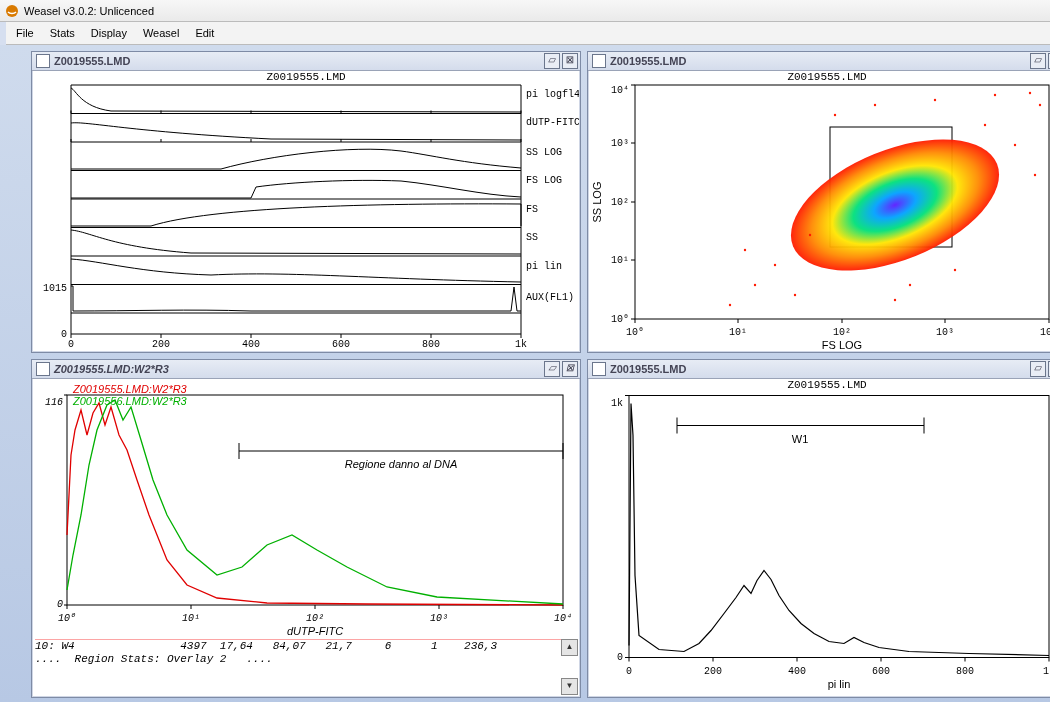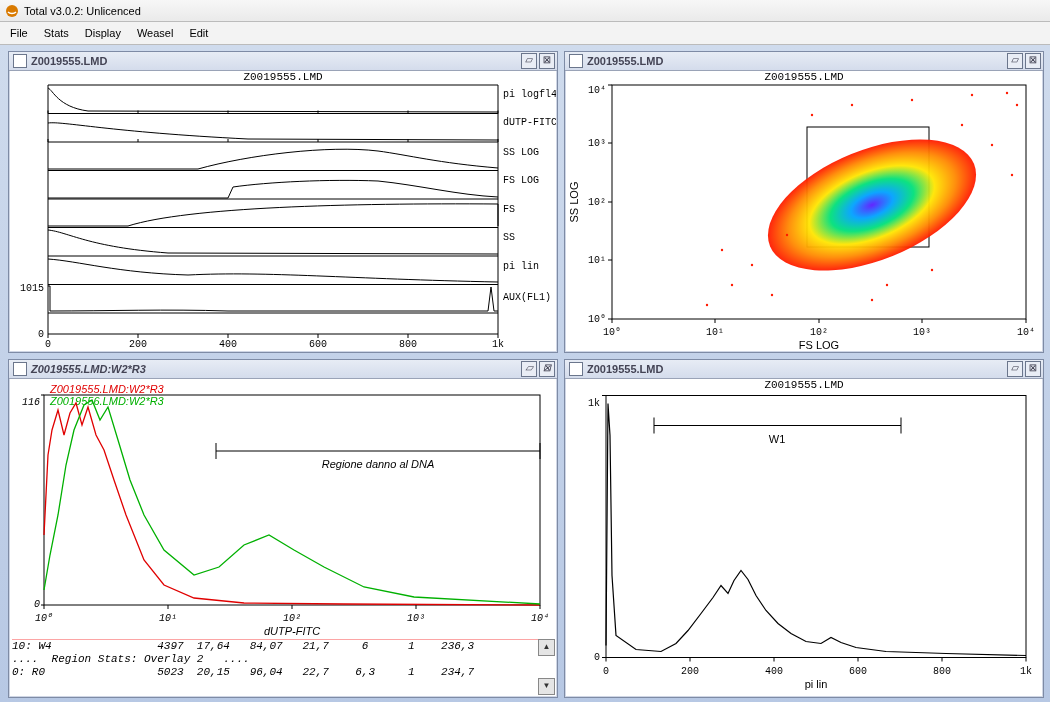--- a/index.html
+++ b/index.html
@@ -1,42 +1,42 @@
 <!DOCTYPE html>
 <html><head>
 <meta charset="utf-8">
 <style>
   html, body { margin:0; padding:0; width:1050px; height:702px; overflow:hidden; font-family: "Tahoma", "Segoe UI", sans-serif; font-size:11px; background:#d6dff0; color:#000; }
   .titlebar { height:21px; background:linear-gradient(#f7f7f7,#eaeaea); display:flex; align-items:center; padding-left:4px; border-bottom:1px solid #bbb; }
   .titlebar .icon { width:16px; height:16px; margin-right:4px; }
-  .menubar { height:22px; background:#f3f3f3; display:flex; align-items:center; padding-left:4px; gap:4px; border-bottom:1px solid #bbb; }
+  .menubar { height:22px; background:#f3f3f3; display:flex; align-items:center; padding-left:4px; gap:4px; border-bottom:1px solid #bbb;margin-left:6px; }
   .menubar span { padding:2px 6px; }
   .workspace { position:relative; width:100%; height:calc(702px - 21px - 22px); background:linear-gradient(#cfdbed,#b7c8e4); }
-  .panel { position:absolute; background:#fff; border:1px solid #7e8ba5; box-shadow:0 0 0 1px #cfd6e5 inset; }
+  .panel { position:absolute; background:#fff; border:1px solid #7e8ba5; box-shadow:0 0 0 1px #cfd6e5 inset;margin-left:23px; }
   .panel .phdr { height:18px; background:linear-gradient(#e7ecf5,#d4dcec); border-bottom:1px solid #9aa3b7; display:flex; align-items:center; padding-left:4px; position:relative; font-size:11px; }
   .panel .phdr .sysicon { width:12px; height:12px; border:1px solid #6b768c; margin-right:4px; background:#fff; }
   .panel .phdr .title { font-weight:bold; color:#445; }
   .panel .phdr .ctrls { position:absolute; right:2px; top:1px; display:flex; gap:2px; }
   .panel .phdr .ctrls div { width:14px; height:14px; border:1px solid #6b768c; background:#e9edf5; font-size:10px; line-height:12px; text-align:center; color:#334; }
   .panel .body { position:absolute; left:1px; right:1px; top:19px; bottom:1px; background:#fff; }
   .ptitle { position:absolute; top:0; left:50%; transform:translateX(-50%); font-family: "Courier New", monospace; font-size:11px; }
   .axis text, .axis-label { font-family: "Courier New", monospace; font-size:10px; }
   .mono { font-family: "Courier New", monospace; font-size:11px; white-space:pre; }
   
   .vbtn { position:absolute; right:1px; width:15px; height:15px; border:1px solid #888; background:#e5e5e5; font-size:8px; text-align:center; line-height:13px; color:#333; }
 </style>
 </head>
 <body>
 
 <div class="titlebar">
   <svg class="icon" viewBox="0 0 16 16">
       <circle cx="8" cy="8" r="6" fill="#d97a00"></circle>
       <path d="M4 9c2 2 6 2 8 0" stroke="#fff" stroke-width="1.5" fill="none"></path>
     </svg>
-  <span>Total v3.0.2: Unlicenced</span>
+  <span>Weasel v3.0.2: Unlicenced</span>
 </div>
 
 <div class="menubar">
   <span>File</span>
   <span>Stats</span>
   <span>Display</span>
   <span>Weasel</span>
   <span>Edit</span>
 </div>
 
@@ -276,21 +276,20 @@
             <text x="372" y="226">10³</text>
             <text x="496" y="226">10⁴</text>
           </g>
           <text class="axis" x="248" y="240" text-anchor="middle">dUTP-FITC</text>
         </g>
       </svg>
 
       <div style="position:absolute; left:2px; right:18px; bottom:1px; height:55px; border-top:1px solid #fca5a5; overflow:hidden; line-height:13px;">
         <div class="mono">10: W4                4397  17,64   84,07   21,7     6      1    236,3</div>
         <div class="mono">....  Region Stats: Overlay 2   ....</div>
-        <div class="mono">0: R0                 5023  20,15   96,04   22,7    6,3     1    234,7</div>
       </div>
       <div class="vbtn" style="bottom:40px;">▲</div>
       <div class="vbtn" style="bottom:1px;">▼</div>
     </div>
   </div>
 
   <div class="panel" style="left:564px; top:314px; width:478px; height:337px;">
     <div class="phdr">
       <div class="sysicon"></div>
       <span class="title">Z0019555.LMD</span>

